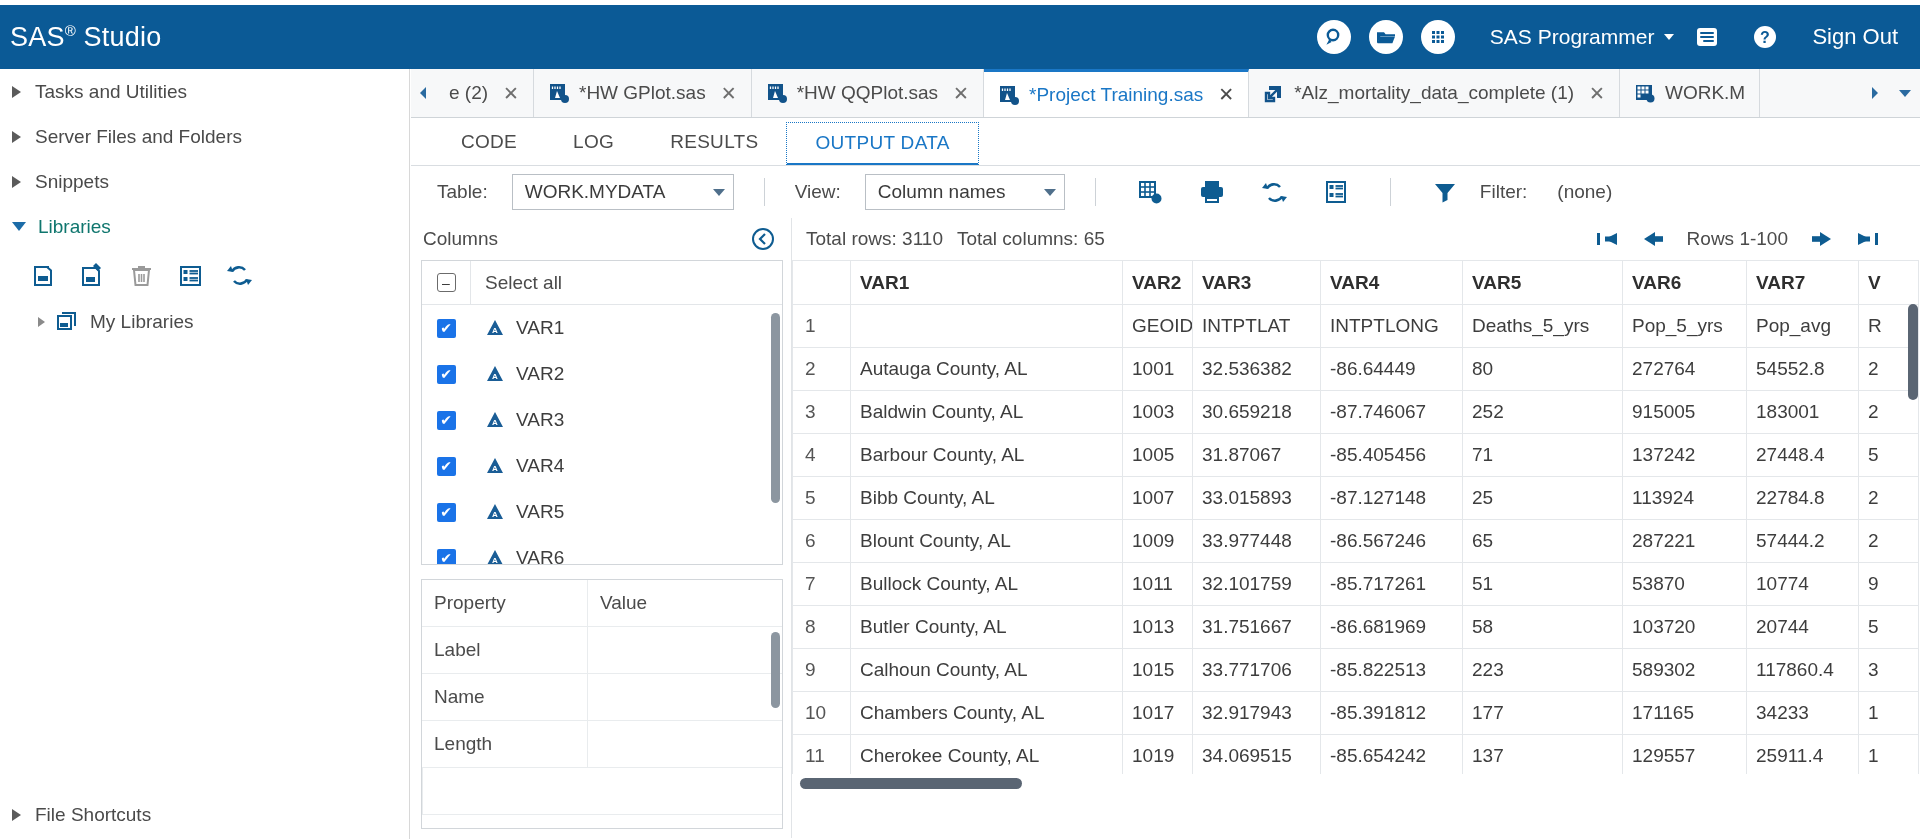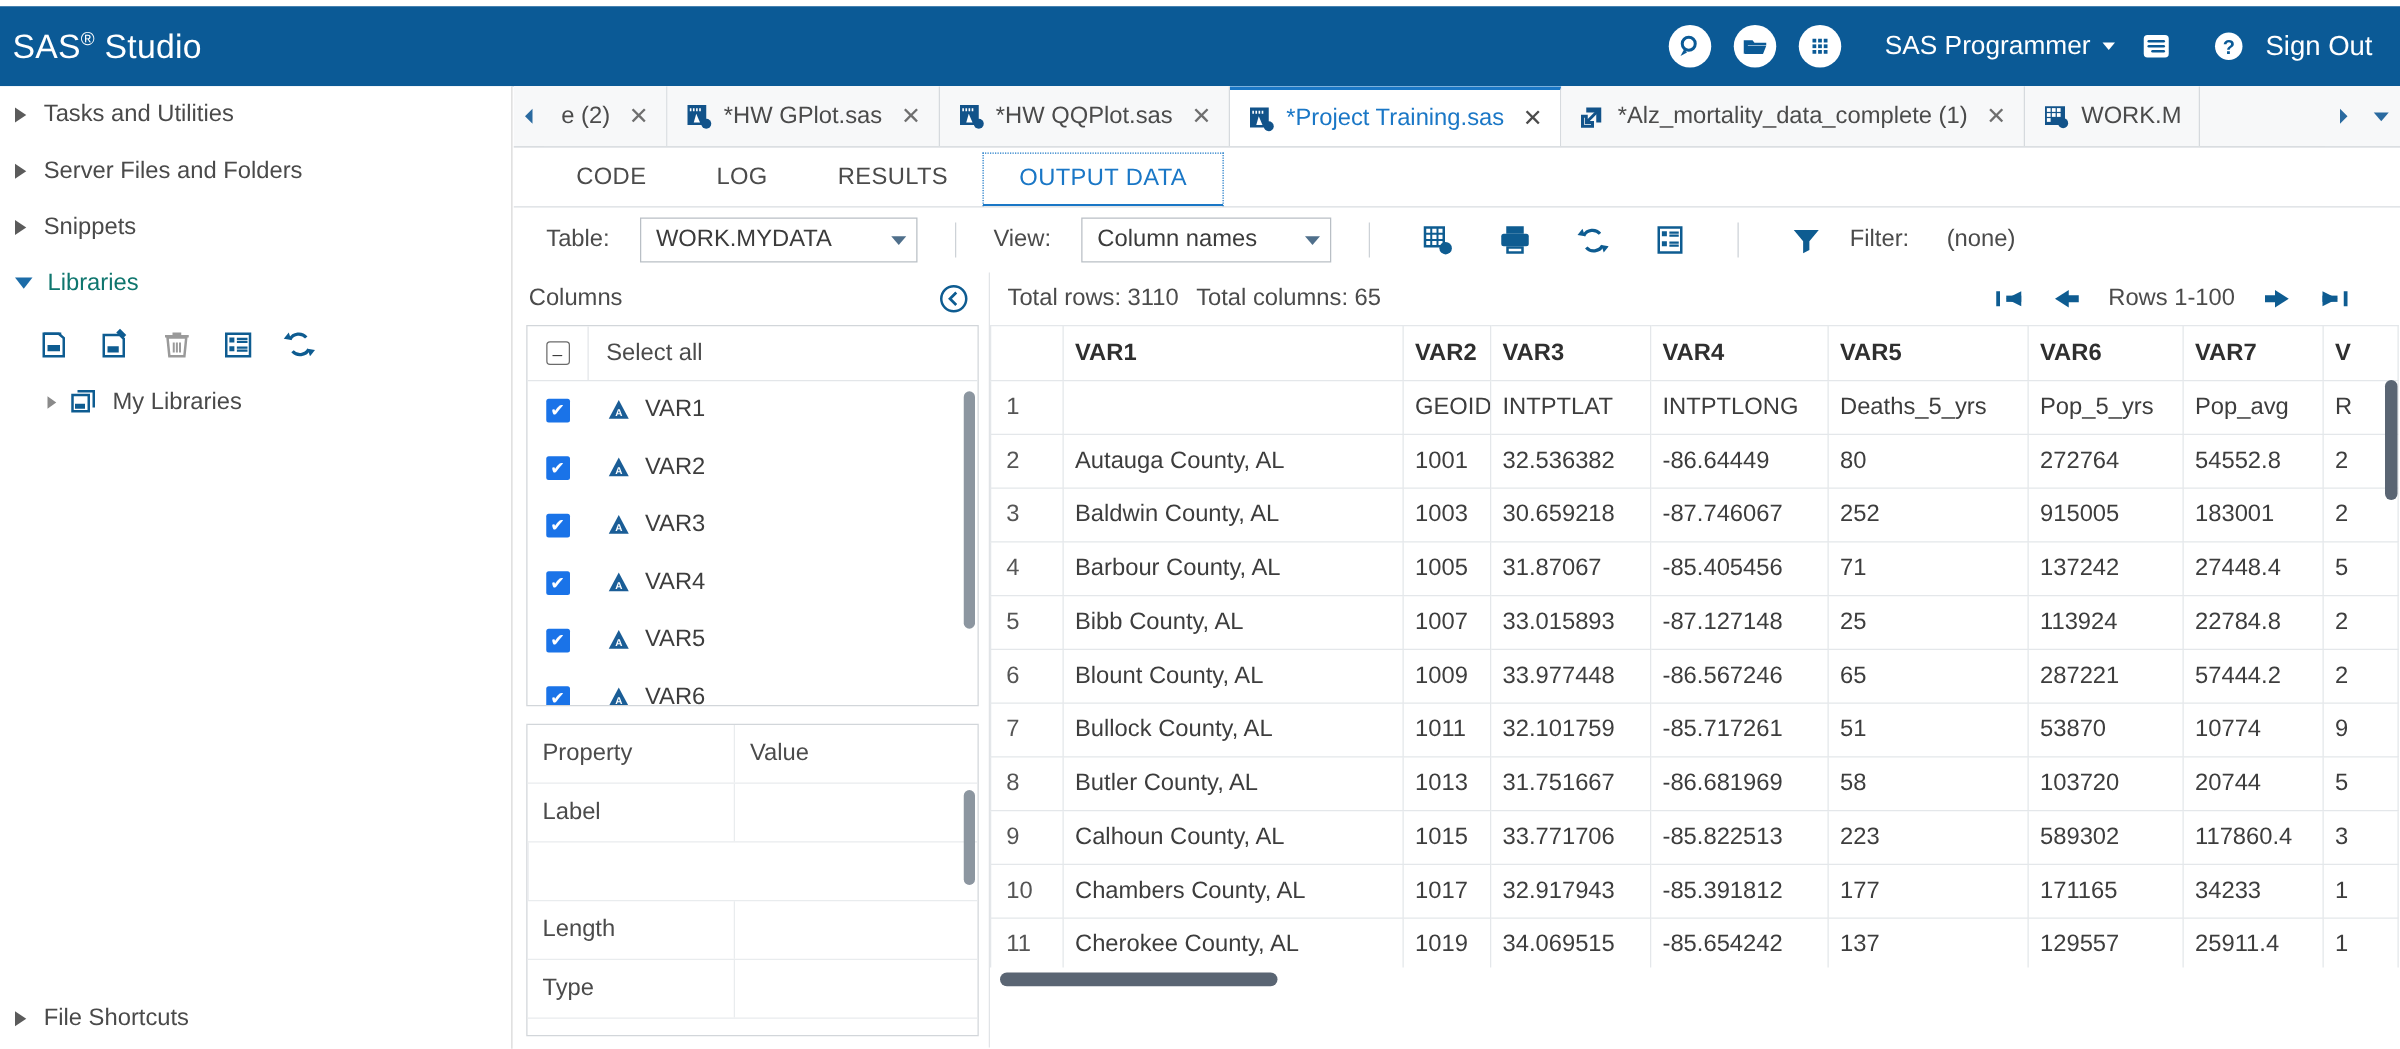--- a/index.html
+++ b/index.html
@@ -36,21 +36,21 @@
     color: #fff; font-size: 21px; margin-left: 26px; margin-right: 4px;
     display: flex; align-items: center; white-space: nowrap;
   }
   #user-menu .caret {
     margin-left: 10px; border-left: 5px solid transparent;
     border-right: 5px solid transparent; border-top: 6px solid #ffffff;
   }
   .hdr-plain {
     color: #fff; margin: 0 14px; display: flex; align-items: center; flex: none;
   }
-  #sign-out { color: #fff; font-size: 22px; margin-right: 22px; white-space: nowrap; }
+  #sign-out { color: #fff; font-size: 22px; margin-right: 22px; margin-left: 18px; white-space: nowrap; }
 
   
   #left-pane {
     position: absolute; left: 0; top: 69px; width: 410px; height: 770px;
     background: #fff; border-right: 1px solid #d8d8d8;
     overflow: hidden;
   }
   .nav-row {
     display: flex; align-items: center; height: 45px; padding-left: 12px;
     font-size: 19px; color: #4a4a4a;
@@ -668,28 +668,28 @@
       <div id="prop-box">
         <div class="prop-row">
           <span class="pc">Property</span>
           <span class="vc">Value</span>
         </div>
         <div class="prop-row">
           <span class="pc">Label</span>
           <span class="vc"></span>
         </div>
         <div class="prop-row">
+          <span class="pc">Name</span>
           <span class="vc"></span>
         </div>
         <div class="prop-row">
           <span class="pc">Length</span>
           <span class="vc"></span>
         </div>
         <div class="prop-row">
-          <span class="pc">Type</span>
           <span class="vc"></span>
         </div>
         <div class="vbar" style="top:52px;height:76px;"></div>
       </div>
     </div>
 
     <div id="grid-pane">
       <div id="grid-info">
         <span>Total rows: 3110</span>
         <span style="width:14px;"></span>

